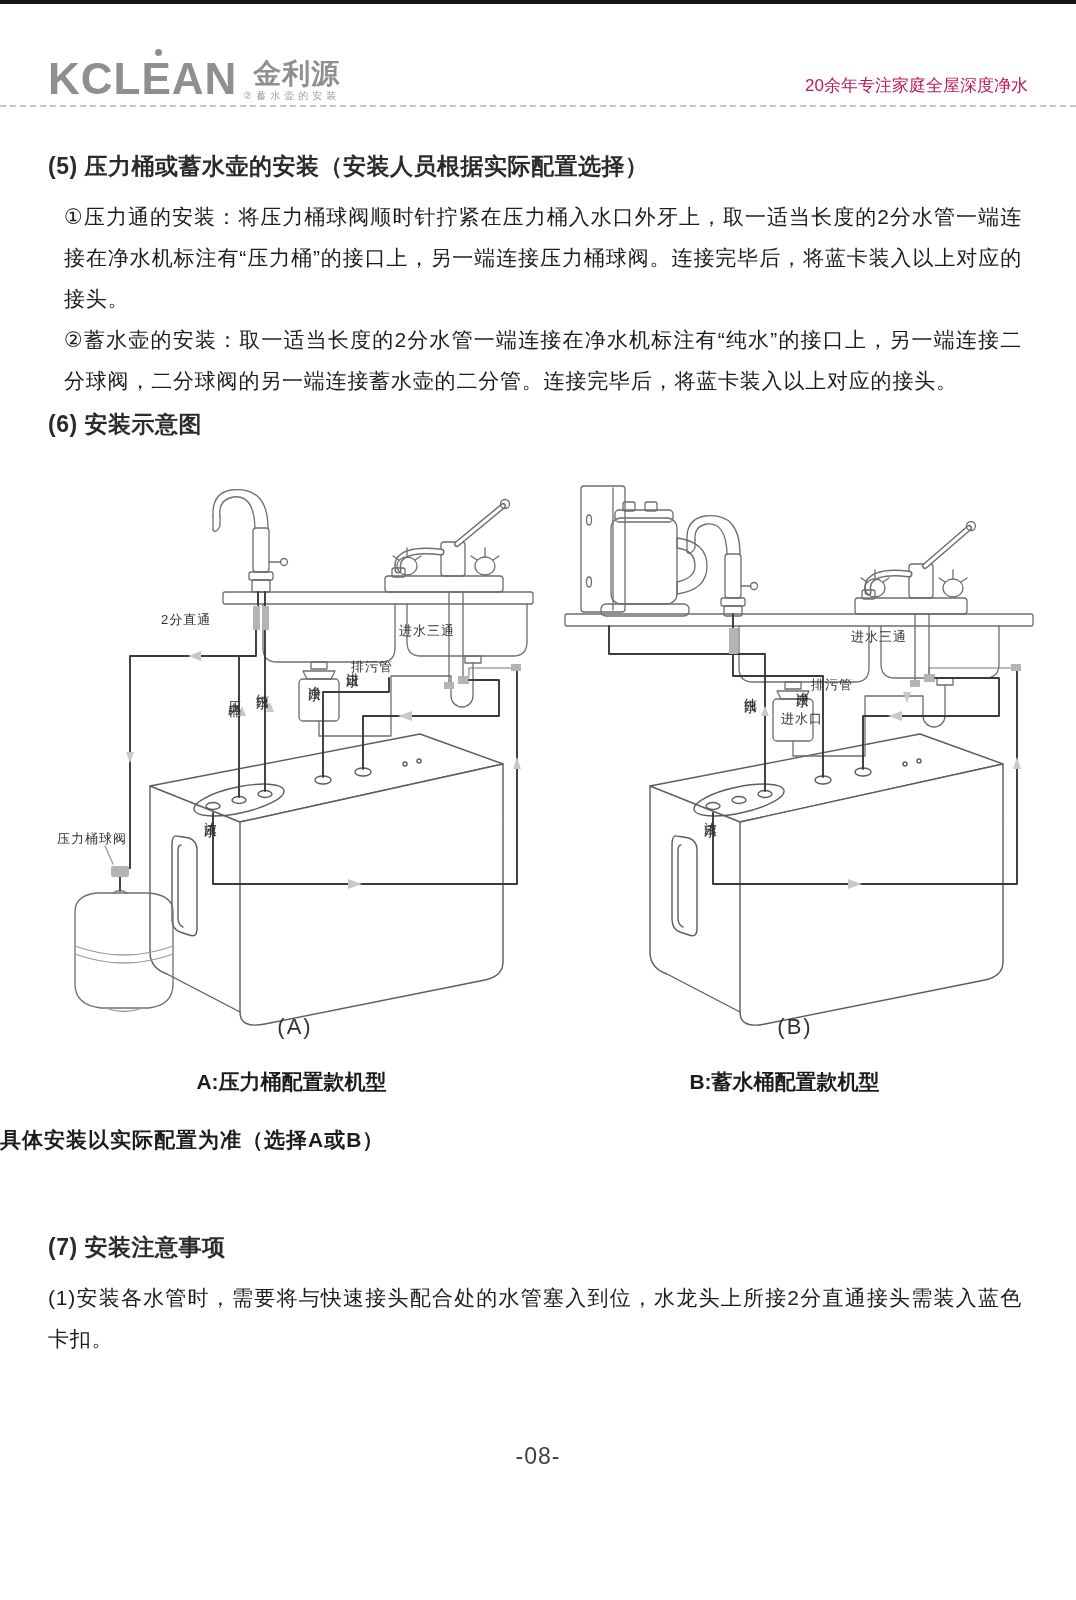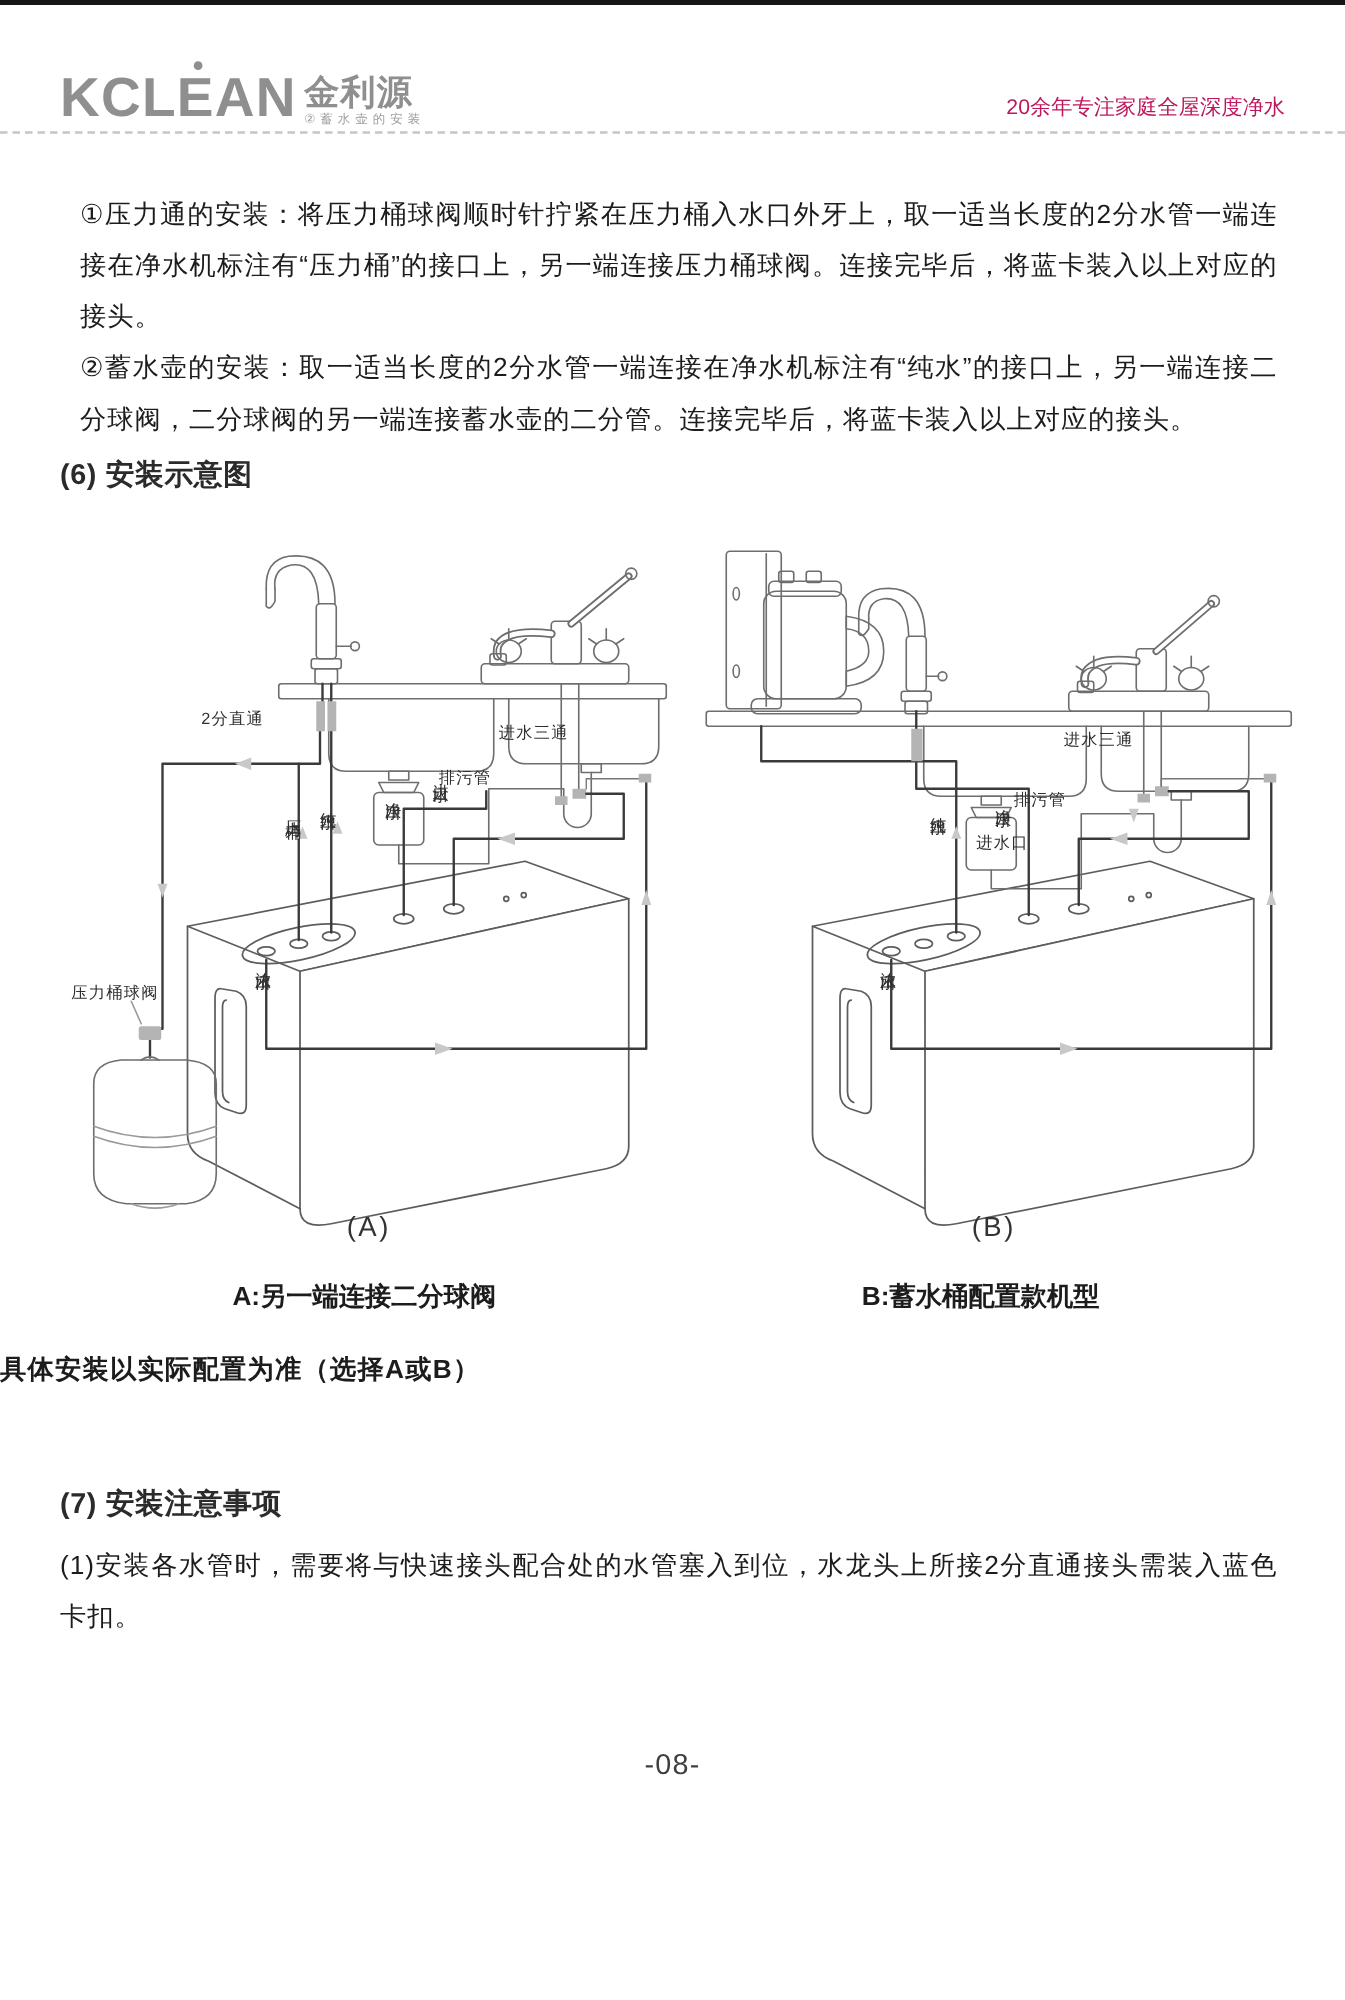--- a/index.html
+++ b/index.html
@@ -3,21 +3,21 @@
 <meta charset="utf-8">
 <style>
   html,body{margin:0;padding:0;background:#ffffff;}
   body{width:1076px;min-height:1600px;font-family:"Liberation Sans","DejaVu Sans",sans-serif;color:#1c1c1c;position:relative;}
   .topbar{height:4px;background:#161616;width:100%;}
   
   .header{padding:16px 48px 0 48px;height:85px;border-bottom:2px dashed #c6c6c6;display:flex;align-items:flex-end;justify-content:space-between;}
   .logo{display:flex;align-items:flex-end;position:relative;padding-bottom:4px;}
   .logo-en{font-size:44px;font-weight:bold;color:#8f8f8f;letter-spacing:1px;line-height:1;position:relative;}
   .logo-dot{position:absolute;left:107px;top:-8px;width:7px;height:7px;border-radius:50%;background:#8f8f8f;}
-  .logo-cn-wrap{margin-left:6px;display:flex;flex-direction:column;line-height:1;}
+  .logo-cn-wrap{margin-left:6px;display:flex;flex-direction:column;line-height:1;text-align:right;}
   .logo-cn{font-size:28px;font-weight:bold;color:#8f8f8f;letter-spacing:1px;}
   .logo-sub{font-size:10px;color:#9e9e9e;letter-spacing:4px;margin-top:3px;}
   .tagline{font-size:17px;color:#be185d;padding-bottom:8px;}
   
   .sec{padding:0 48px;}
   .sec-heading{font-size:23px;font-weight:bold;color:#2b2b2b;letter-spacing:0.5px;}
   .s5{margin-top:44px;}
   .para-block{margin-top:14px;padding-left:16px;padding-right:6px;}
   .para{font-size:21px;line-height:41px;letter-spacing:0.8px;color:#1c1c1c;text-align:justify;}
   .s6{margin-top:8px;}
@@ -59,20 +59,21 @@
     <div class="logo-dot"></div>
     <div class="logo-cn-wrap">
       <div class="logo-cn">金利源</div>
       <div class="logo-sub">②蓄水壶的安装</div>
     </div>
   </div>
   <div class="tagline">20余年专注家庭全屋深度净水</div>
 </div>
 
 <div class="sec s5">
+  <div class="sec-heading">(5) 压力桶或蓄水壶的安装（安装人员根据实际配置选择）</div>
   <div class="para-block">
     <div class="para">①压力通的安装：将压力桶球阀顺时针拧紧在压力桶入水口外牙上，取一适当长度的2分水管一端连接在净水机标注有“压力桶”的接口上，另一端连接压力桶球阀。连接完毕后，将蓝卡装入以上对应的接头。</div>
     <div class="para">②蓄水壶的安装：取一适当长度的2分水管一端连接在净水机标注有“纯水”的接口上，另一端连接二分球阀，二分球阀的另一端连接蓄水壶的二分管。连接完毕后，将蓝卡装入以上对应的接头。</div>
   </div>
 </div>
 
 <div class="sec s6">
   <div class="sec-heading">(6) 安装示意图</div>
 </div>
 
@@ -275,21 +276,21 @@
     <div class="dlabel" style="left:256px;top:212px">排污管</div>
     <div class="dlabel" style="left:226px;top:246px">进水口</div>
     <div class="dlabel vlabel" style="left:238px;top:218px">净水口</div>
     <div class="dlabel vlabel" style="left:186px;top:224px">纯水口</div>
     <div class="dlabel vlabel" style="left:146px;top:348px">浓水口</div>
     <div class="dcaption">(B)</div>
   </div>
 </div>
 
 <div class="titles-row">
-  <div class="dtitle">A:另一端连接二分球阀</div>
+  <div class="dtitle">A:压力桶配置款机型</div>
   <div class="dtitle b">B:蓄水桶配置款机型</div>
 </div>
 
 <div class="note">具体安装以实际配置为准（选择A或B）</div>
 
 <div class="sec s7">
   <div class="sec-heading">(7) 安装注意事项</div>
   <div class="para-block">
     <div class="para">(1)安装各水管时，需要将与快速接头配合处的水管塞入到位，水龙头上所接2分直通接头需装入蓝色卡扣。</div>
   </div>

